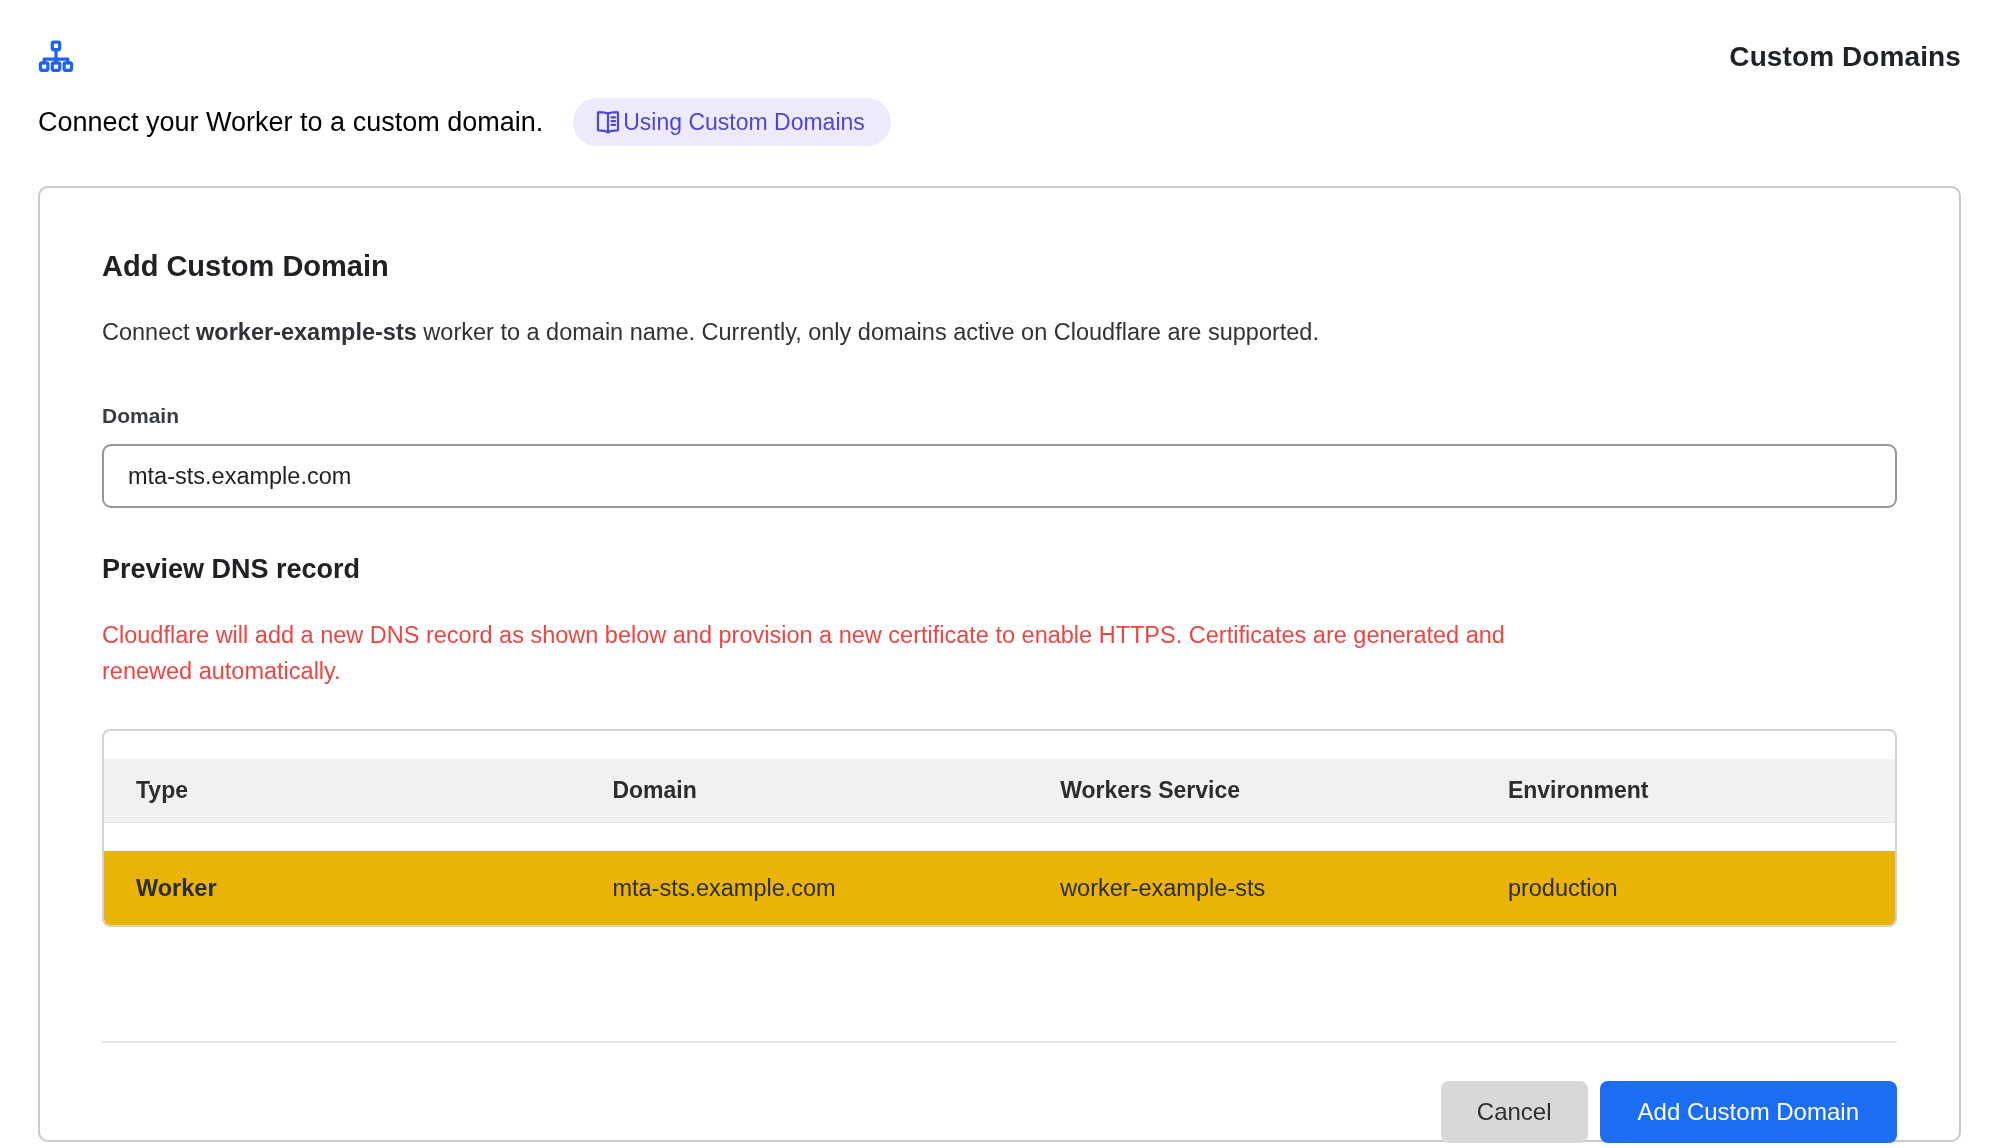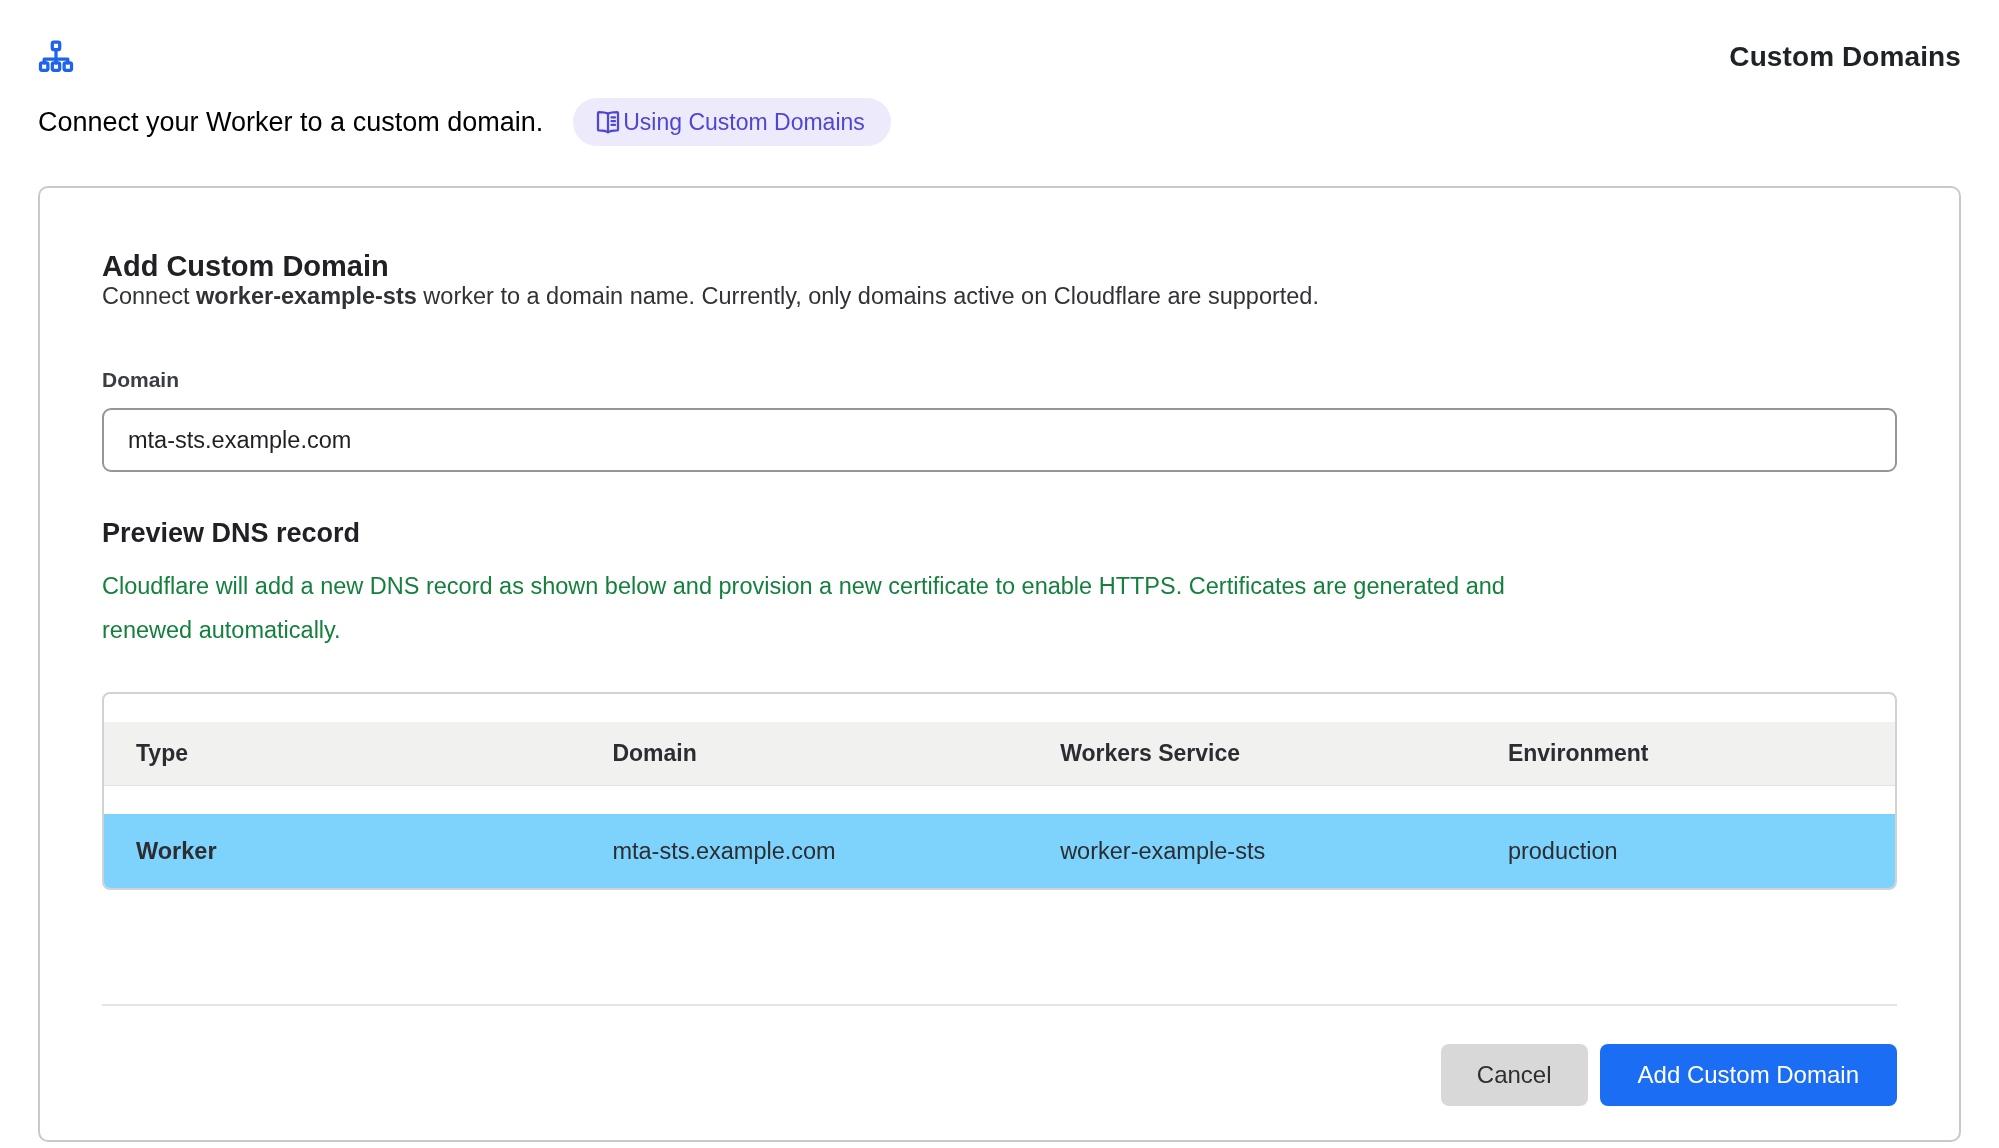--- a/index.html
+++ b/index.html
@@ -62,20 +62,21 @@
     border: 2px solid #c9c9c9;
     border-radius: 10px;
     padding: 62px 62px 0 62px;
   }
   .card-heading {
     font-size: 29px;
     font-weight: 600;
     color: #202124;
   }
   .card-intro {
+    margin-top: 36px;
     font-size: 23.5px;
     color: #303236;
   }
   .card-intro b { font-weight: 700; }
 
   .field-label {
     margin-top: 58px;
     font-size: 21px;
     font-weight: 700;
     color: #3a3d42;
@@ -95,25 +96,25 @@
     background: #fff;
   }
 
   .preview-heading {
     margin-top: 46px;
     font-size: 27px;
     font-weight: 600;
     color: #202124;
   }
   .preview-desc {
-    margin-top: 15px;
+    margin-top: 32px;
     max-width: 1460px;
     font-size: 23.5px;
-    line-height: 44px;
-    color: #15803d;
+    line-height: 36px;
+    color: #ef4444;
   }
 
   
   .dns-table {
     margin-top: 40px;
     border: 2px solid #d2d2d2;
     border-radius: 8px;
     overflow: hidden;
   }
   .dns-row {
@@ -127,21 +128,21 @@
     background: #f1f1f0;
     height: 64px;
     border-bottom: 1px solid #e3e3e3;
   }
   .dns-head > div {
     font-size: 23px;
     font-weight: 600;
     color: #2b2d31;
   }
   .dns-body {
-    background: #7dd3fc;
+    background: #eab308;
     height: 74px;
   }
   .dns-body > div {
     font-size: 23.5px;
     color: #2b2d31;
   }
   .dns-body .cell-type { font-weight: 700; }
 
   
   .footer-divider {

